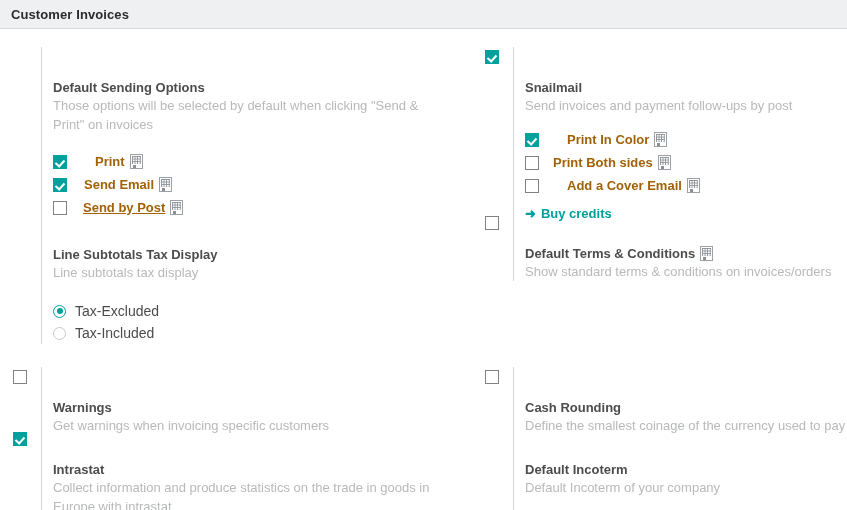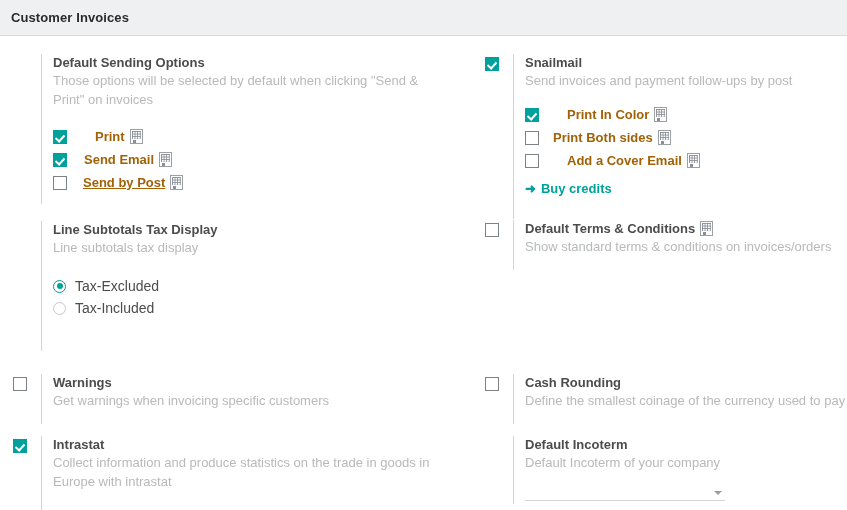--- a/index.html
+++ b/index.html
@@ -13,21 +13,21 @@
     height: 510px;
     overflow: hidden;
     font-family: "Liberation Sans", sans-serif;
     font-size: 13px;
     color: #4c4c4c;
     -webkit-font-smoothing: antialiased;
   }
 
   
   .section-header {
-    height: 36px;
+    height: 29px;
     background: #eef0f2;
     border-bottom: 1px solid #d8dadc;
     display: flex;
     align-items: center;
     padding-left: 11px;
     box-sizing: border-box;
   }
   .section-header-title {
     font-size: 13px;
     font-weight: bold;
@@ -68,20 +68,21 @@
     flex: 1;
   }
   .setting-title {
     font-size: 13px;
     font-weight: bold;
     color: #4c4c4c;
     line-height: 17px;
     display: flex;
     align-items: center;
     gap: 5px;
+    margin-top: 32px;
   }
   .setting-desc {
     font-size: 13px;
     color: #b7b9bb;
     line-height: 19px;
     font-weight: normal;
   }
 
   
   .cbox {

